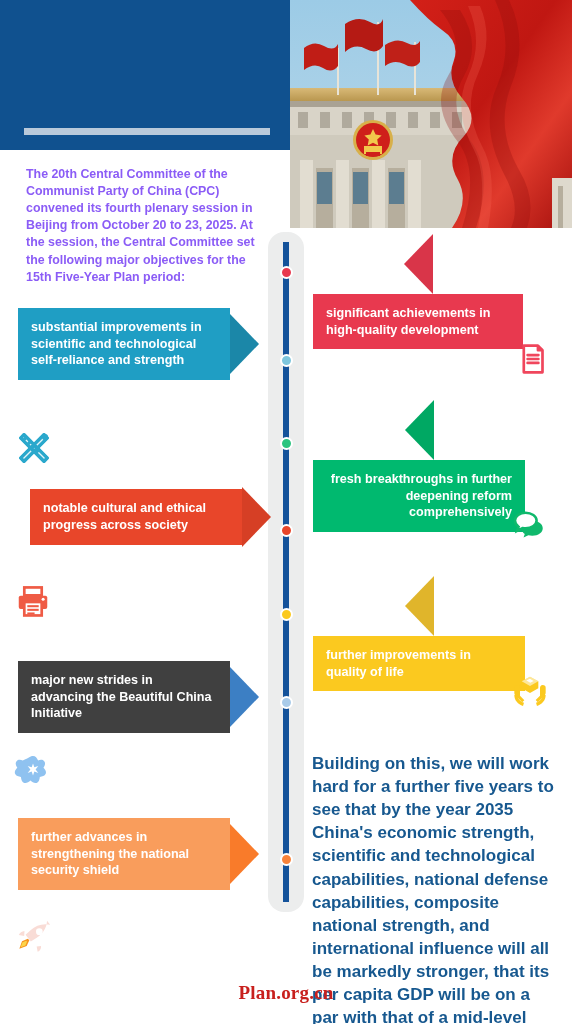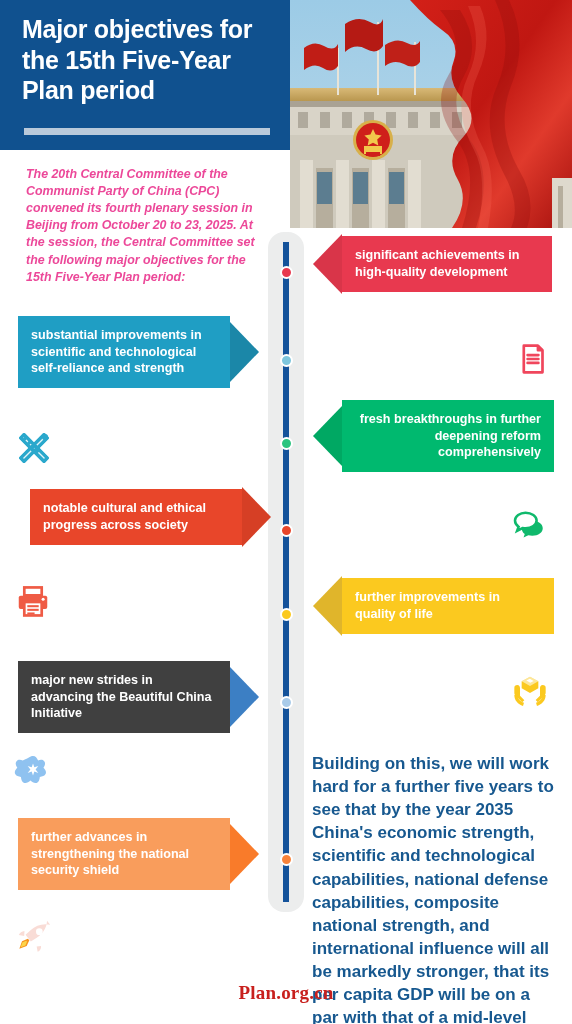--- a/index.html
+++ b/index.html
@@ -21,40 +21,40 @@
   }
   .header-rule { position:absolute; left:24px; top:128px; width:246px; height:7px; background:#b9c9da; }
 
   
   .photo { position:absolute; left:290px; top:0; width:282px; height:228px; overflow:hidden; background:#8fc0dd; }
   .photo svg { display:block; width:282px; height:228px; }
 
   
   .intro {
     position:absolute; left:26px; top:166px; width:244px;
-    color:#ec4899; font-size:12.4px; line-height:1.38; font-weight:bold;font-style:italic;
+    color:#8b5cf6; font-size:12.4px; line-height:1.38; font-weight:bold;
   }
 
   
   .rail-bg { position:absolute; left:268px; top:232px; width:36px; height:680px; background:#eceded; border-radius:16px; }
   .rail-line { position:absolute; left:283px; top:242px; width:6px; height:660px; background:#14529a; }
   .dot {
     position:absolute; width:13px; height:13px; border-radius:50%;
     left:279.5px; border:2px solid #ffffff;
   }
 
   
   .card { position:absolute; display:flex; align-items:center; }
   .card .body {
     color:#ffffff; font-size:12.6px; line-height:1.33; font-weight:bold;
     padding:11px 13px;
   }
   .card .tip { width:0; height:0; flex:0 0 auto; }
 
-  .card.right { flex-direction:row; }
+  .card.right { flex-direction:column; }
   .card.right .tip {
     border-top:30px solid transparent;
     border-bottom:30px solid transparent;
   }
   .card.left .tip {
     border-top:30px solid transparent;
     border-bottom:30px solid transparent;
   }
 
   
@@ -72,21 +72,20 @@
 
   
   .deco { position:absolute; }
 </style>
 </head>
 <body>
 
 <div id="page">
 
   <div class="header-band"></div>
-  <div class="header-title">Major objectives for the 15th Five-Year Plan period</div>
   <div class="header-rule"></div>
 
   <div class="photo">
     <svg viewBox="0 0 282 228" preserveAspectRatio="none">
       <defs>
         <linearGradient id="sky" x1="0" y1="0" x2="0" y2="1">
           <stop offset="0" stop-color="#9ccbe6"></stop>
             <stop offset="1" stop-color="#bcd9ea"></stop>
         </linearGradient>
         <linearGradient id="flagbig" x1="0" y1="0" x2="1" y2="1">
@@ -176,21 +175,21 @@
       <div class="dot" style="top: 524px; background: rgb(232, 70, 42);"></div>
       <div class="dot" style="top: 608px; background: rgb(251, 201, 31);"></div>
       <div class="dot" style="top: 696px; background: rgb(169, 203, 233);"></div>
       <div class="dot" style="top: 853px; background: rgb(249, 131, 58);"></div>
     </div>
   <div id="timeline-cards">
       <div class="card right" style="top: 234px; left: 313px;">
         <div class="tip" style="border-right: 29px solid rgb(217, 53, 73);"></div>
         <div class="body" style="background: rgb(232, 57, 79); width: 210px;">significant achievements in high-quality development</div>
       </div>
-      <div class="card left" style="top: 316px; left: 18px;">
+      <div class="card left" style="top: 308px; left: 18px;">
         <div class="body" style="background: rgb(31, 158, 196); width: 212px;">substantial improvements in scientific and technological self-reliance and strength</div>
         <div class="tip" style="border-left: 29px solid rgb(27, 135, 168);"></div>
       </div>
       <div class="card right" style="top: 400px; left: 313px; text-align: right;">
         <div class="tip" style="border-right: 29px solid rgb(0, 168, 99);"></div>
         <div class="body" style="background: rgb(0, 185, 111); width: 212px;">fresh breakthroughs in further deepening reform comprehensively</div>
       </div>
       <div class="card left" style="top: 487px; left: 30px;">
         <div class="body" style="background: rgb(232, 70, 42); width: 212px;">notable cultural and ethical progress across society</div>
         <div class="tip" style="border-left: 29px solid rgb(214, 63, 37);"></div>

